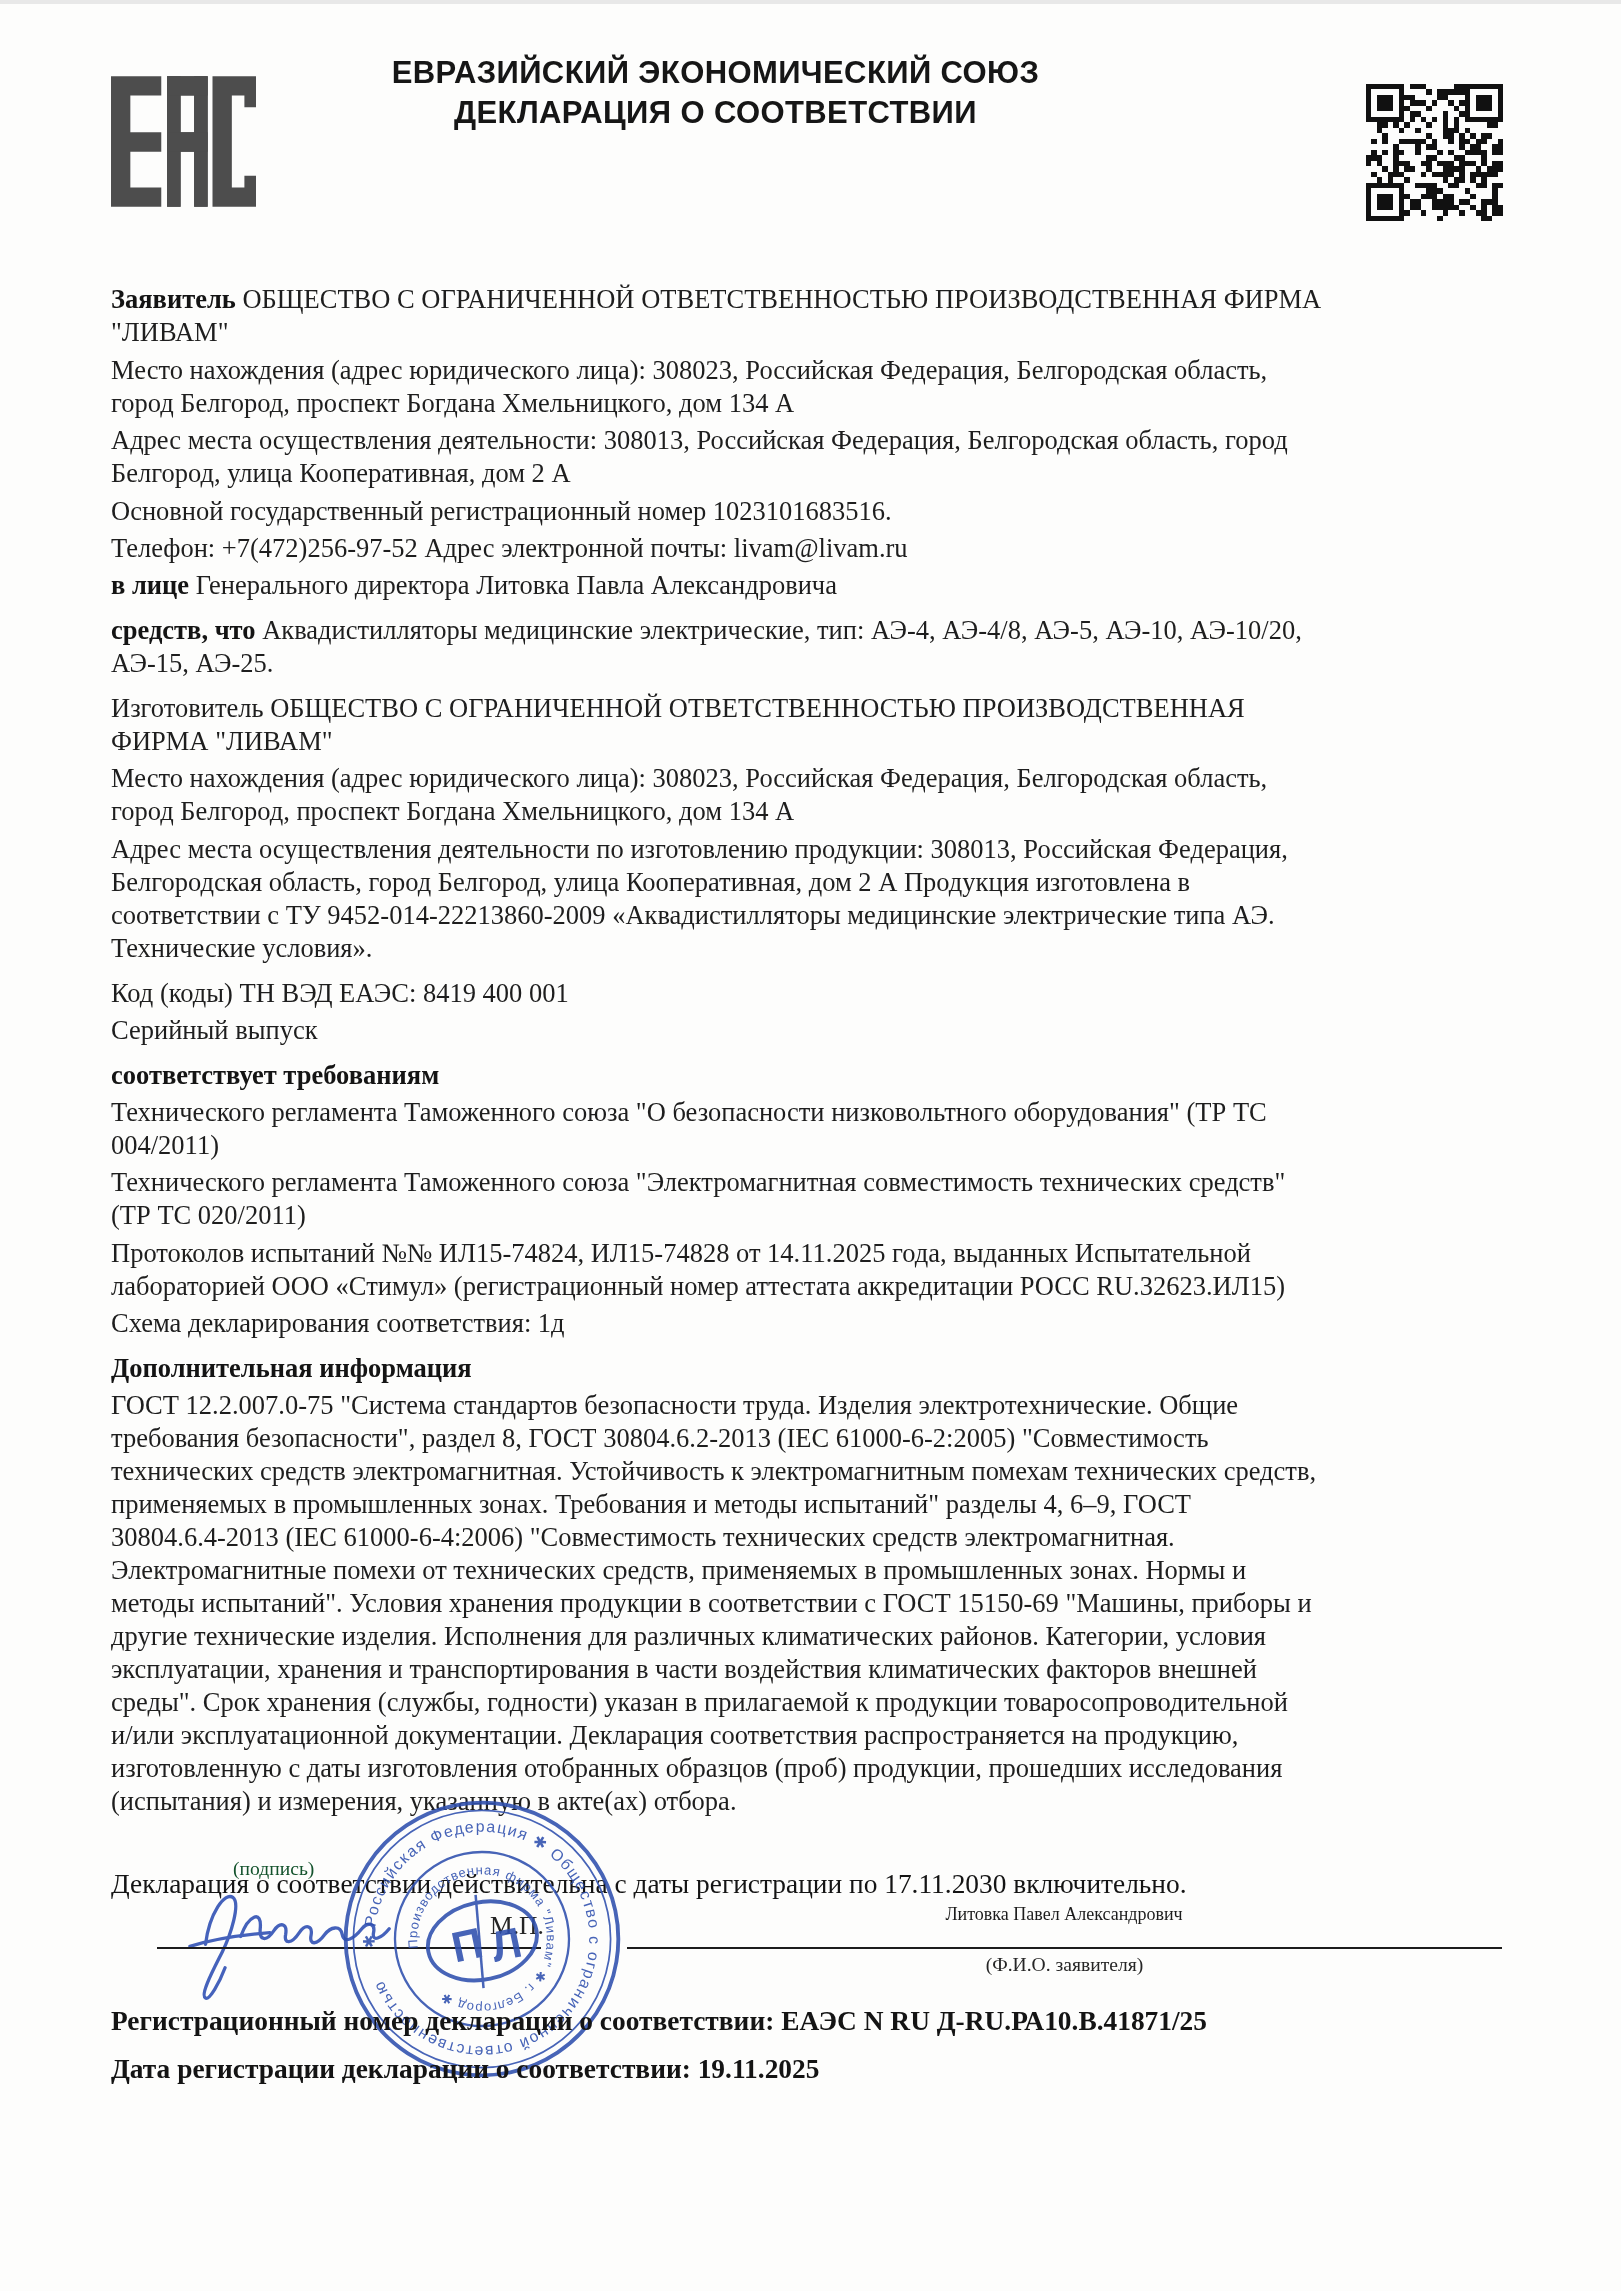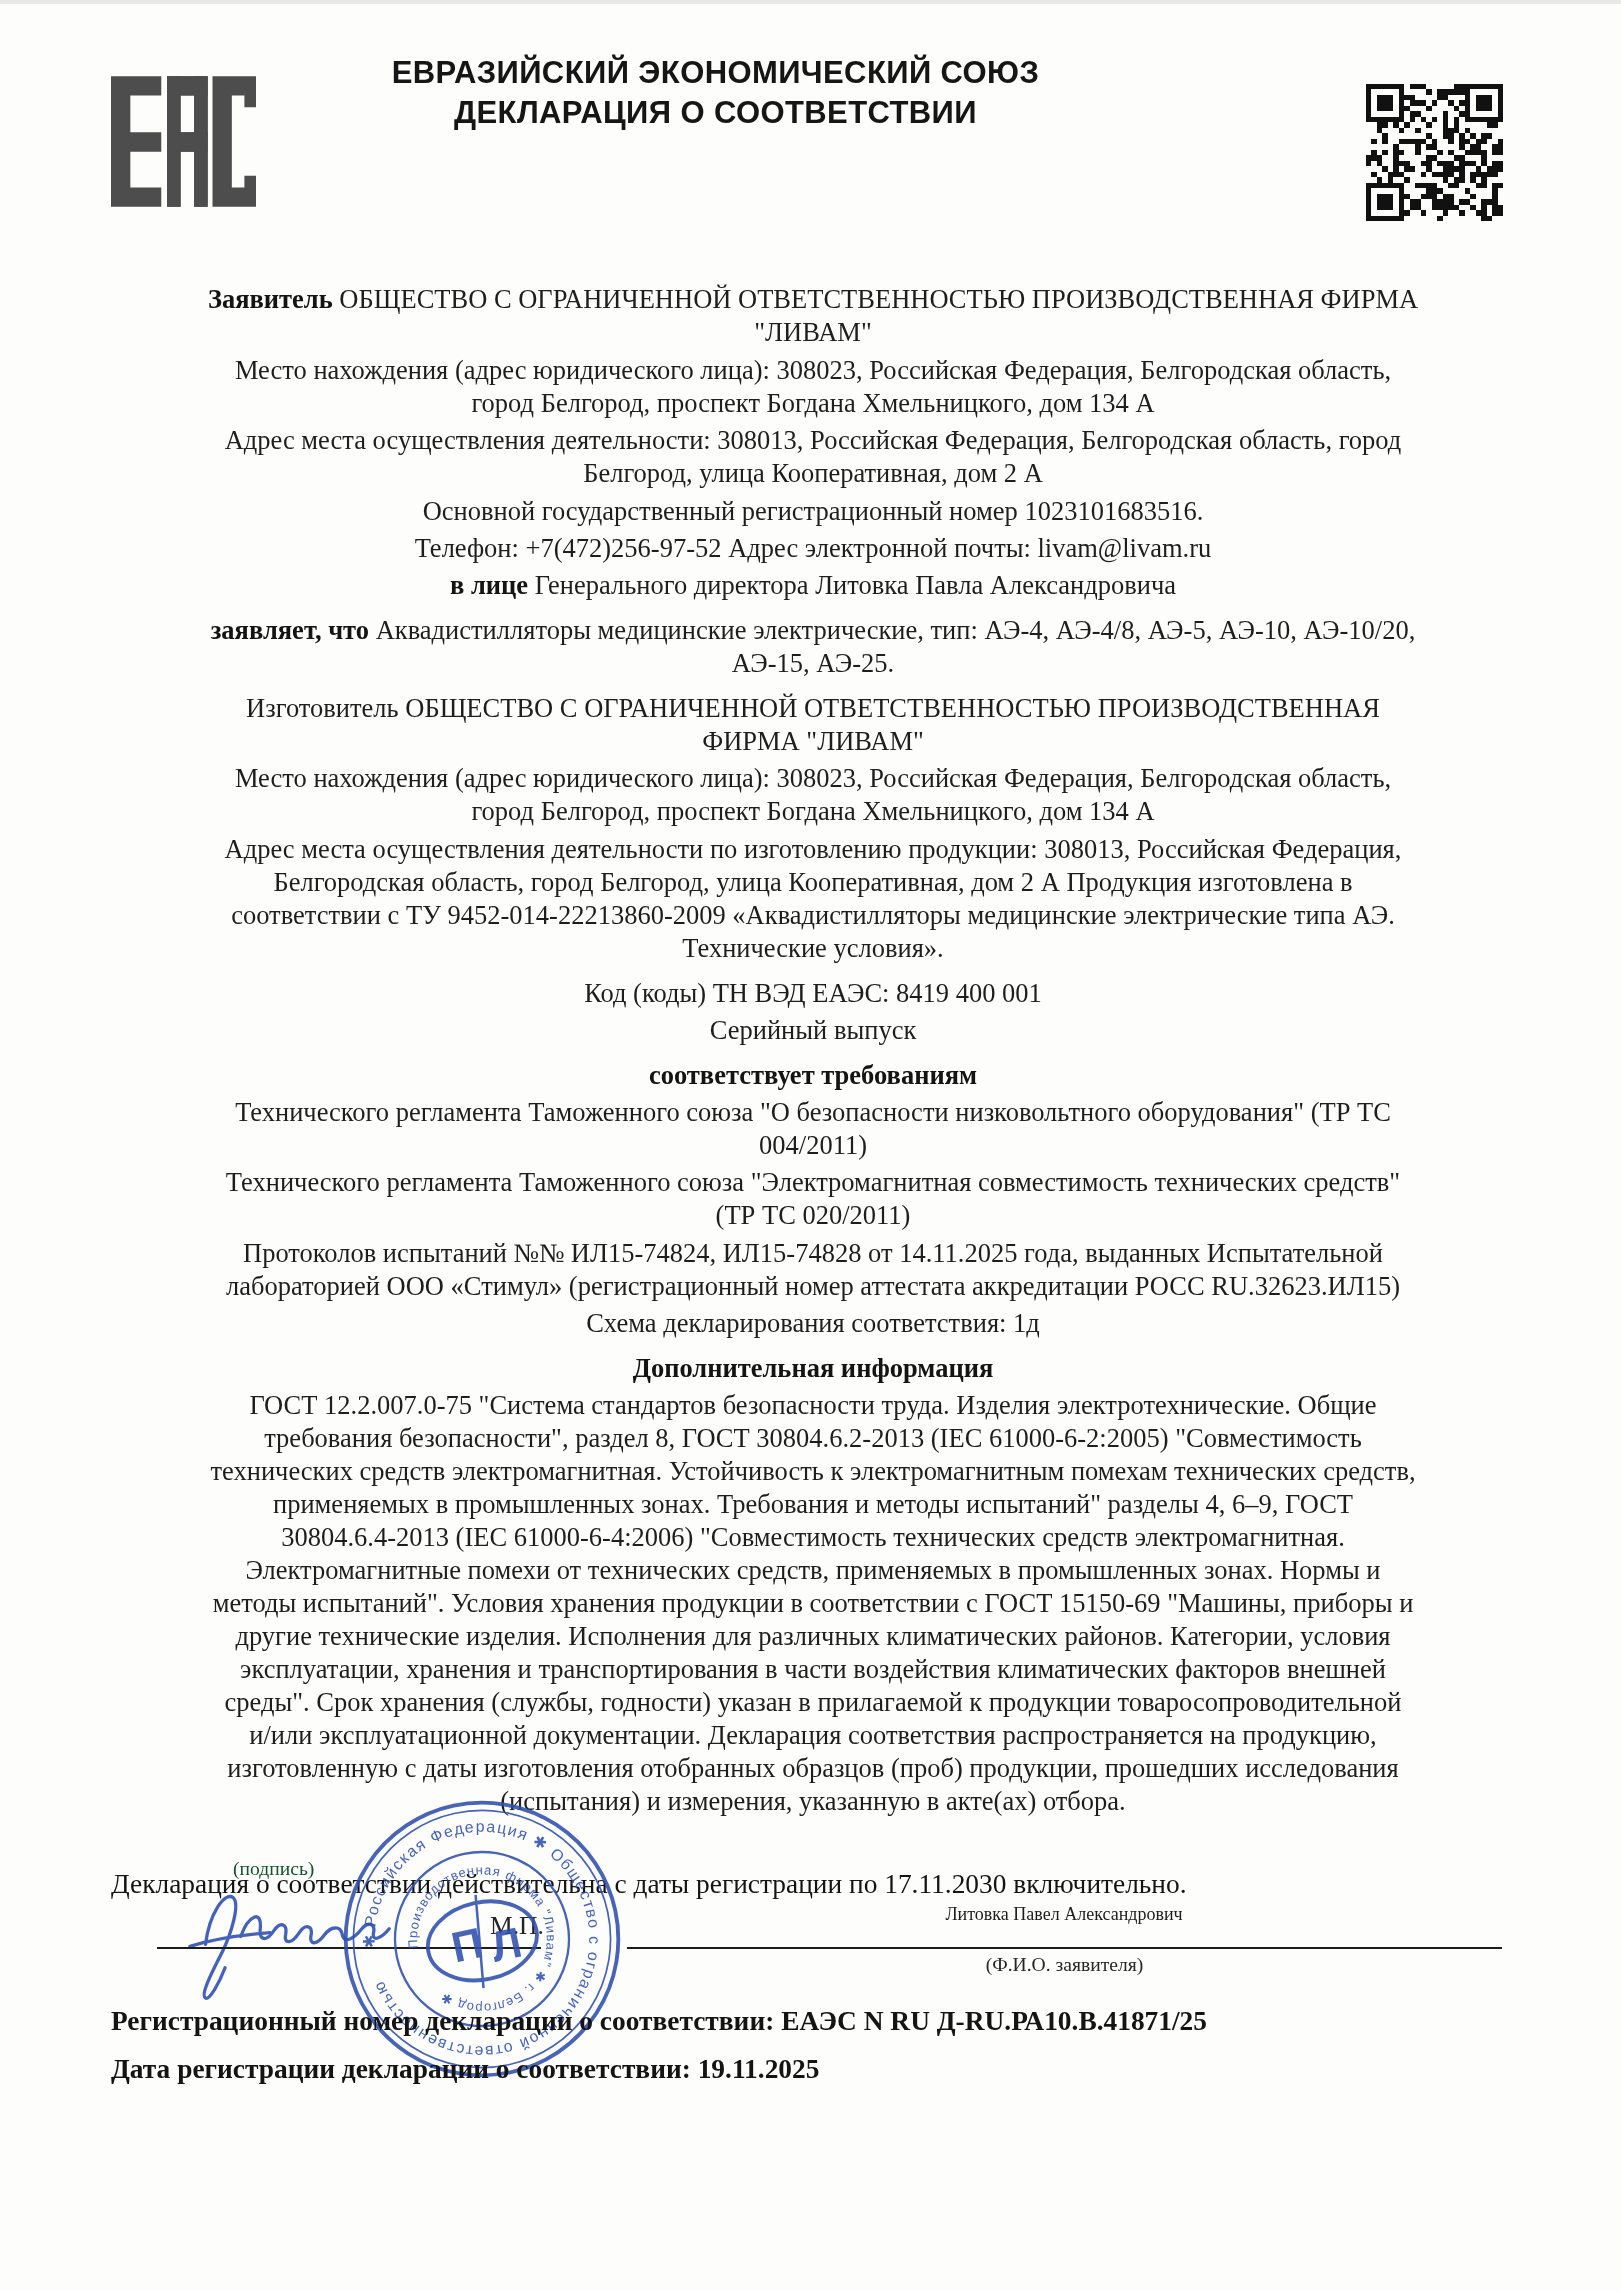--- a/index.html
+++ b/index.html
@@ -20,21 +20,21 @@
     font-family:"Liberation Sans", sans-serif;
     font-weight:bold;font-size:31px;line-height:40px;
     color:#161616;letter-spacing:0.4px;
   }
   .qr{position:absolute;left:1366px;top:80px;width:137px;height:137px;}
   
   .doc-body{
     position:absolute;left:111px;top:275px;width:1404px;
     font-size:26.5px;line-height:33px;
   }
-  .doc-par{margin:4.4px 0;white-space:pre-line;text-align:center;}
+  .doc-par{margin:4.4px 0;white-space:pre-line;}
   .doc-par.gap{margin-top:11.8px;}
   .doc-par.bold{font-weight:bold;color:#141414;}
   .doc-par b{color:#141414;}
   
   .validity{
     position:absolute;left:111px;top:1865px;width:1404px;
     font-size:27.4px;font-weight:normal;color:#141414;white-space:nowrap;
   }
   
   .sig-svg{position:absolute;left:176px;top:1870px;width:230px;height:127px;opacity:.9;}
@@ -396,21 +396,21 @@
   <div class="doc-body">
       <p class="doc-par"><b>Заявитель</b><span> ОБЩЕСТВО С ОГРАНИЧЕННОЙ ОТВЕТСТВЕННОСТЬЮ ПРОИЗВОДСТВЕННАЯ ФИРМА
 "ЛИВАМ"</span></p>
       <p class="doc-par"><span>Место нахождения (адрес юридического лица): 308023, Российская Федерация, Белгородская область,
 город Белгород, проспект Богдана Хмельницкого, дом 134 А</span></p>
       <p class="doc-par"><span>Адрес места осуществления деятельности: 308013, Российская Федерация, Белгородская область, город
 Белгород, улица Кооперативная, дом 2 А</span></p>
       <p class="doc-par"><span>Основной государственный регистрационный номер 1023101683516.</span></p>
       <p class="doc-par"><span>Телефон: +7(472)256-97-52 Адрес электронной почты: livam@livam.ru</span></p>
       <p class="doc-par"><b>в лице</b><span> Генерального директора Литовка Павла Александровича</span></p>
-      <p class="doc-par gap"><b>заявляет, что</b><span> Аквадистилляторы медицинские электрические, тип: АЭ-4, АЭ-4/8, АЭ-5, АЭ-10, АЭ-10/20,
+      <p class="doc-par gap"><b>средств, что</b><span> Аквадистилляторы медицинские электрические, тип: АЭ-4, АЭ-4/8, АЭ-5, АЭ-10, АЭ-10/20,
 АЭ-15, АЭ-25.</span></p>
       <p class="doc-par gap"><span>Изготовитель ОБЩЕСТВО С ОГРАНИЧЕННОЙ ОТВЕТСТВЕННОСТЬЮ ПРОИЗВОДСТВЕННАЯ
 ФИРМА "ЛИВАМ"</span></p>
       <p class="doc-par"><span>Место нахождения (адрес юридического лица): 308023, Российская Федерация, Белгородская область,
 город Белгород, проспект Богдана Хмельницкого, дом 134 А</span></p>
       <p class="doc-par"><span>Адрес места осуществления деятельности по изготовлению продукции: 308013, Российская Федерация,
 Белгородская область, город Белгород, улица Кооперативная, дом 2 А Продукция изготовлена в
 соответствии с ТУ 9452-014-22213860-2009 «Аквадистилляторы медицинские электрические типа АЭ.
 Технические условия».</span></p>
       <p class="doc-par gap"><span>Код (коды) ТН ВЭД ЕАЭС: 8419 400 001</span></p>

